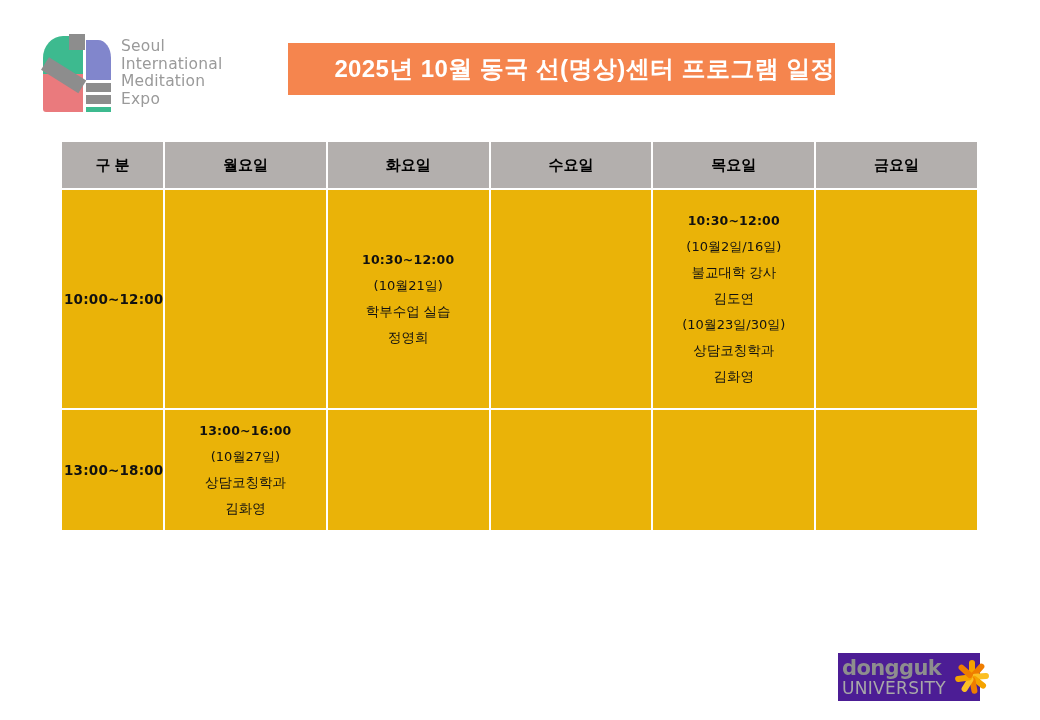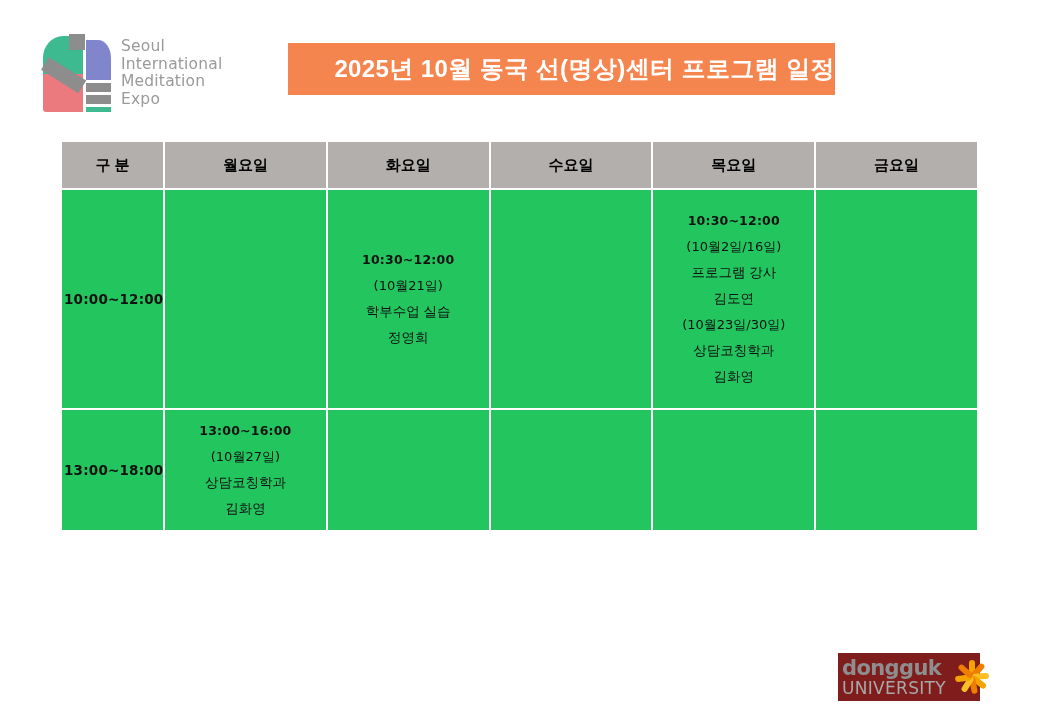--- a/index.html
+++ b/index.html
@@ -123,21 +123,21 @@
     background: #b3afad;
     height: 46px;
     font-size: 15px;
     font-weight: bold;
     color: #000000;
     text-align: center;
     vertical-align: middle;
     margin-top: 32px;
   }
   #schedule-table td {
-    background: #22c55e;
+    background: #eab308;
     text-align: center;
     vertical-align: middle;
     font-size: 13.5px;
     color: #111111;
     padding: 4px 2px;
   }
   td.time-label {
     background: #d2d2d2;
     font-weight: bold;
     font-size: 12.5px;
@@ -166,21 +166,21 @@
   .event-line.paren {
     font-family: "DejaVu Sans", sans-serif;
     font-size: 13px;
   }
 
   
   #dongguk-logo {
     position: absolute;
     left: 838px; top: 653px;
     width: 142px; height: 48px;
-    background: #7f1d1d;
+    background: #4c1d95;
     display: flex;
     align-items: center;
     gap: 4px;
     padding-left: 4px;
   }
   #dongguk-wordmark {
     display: flex;
     flex-direction: column;
     line-height: 1;
   }
@@ -264,21 +264,21 @@
         <td class="cell-orange">
           <span class="event-line mono">10:30~12:00</span>
           <span class="event-line paren">(10월21일)</span>
           <span class="event-line">학부수업 실습</span>
           <span class="event-line">정영희</span>
         </td>
         <td></td>
         <td class="cell-purple">
           <span class="event-line mono">10:30~12:00</span>
           <span class="event-line paren">(10월2일/16일)</span>
-          <span class="event-line">프로그램 강사</span>
+          <span class="event-line">불교대학 강사</span>
           <span class="event-line">김도연</span>
           <span class="event-line paren">(10월23일/30일)</span>
           <span class="event-line">상담코칭학과</span>
           <span class="event-line">김화영</span>
         </td>
         <td></td>
       </tr>
       <tr class="row-afternoon">
         <td class="time-label">13:00~18:00</td>
         <td class="cell-green">

